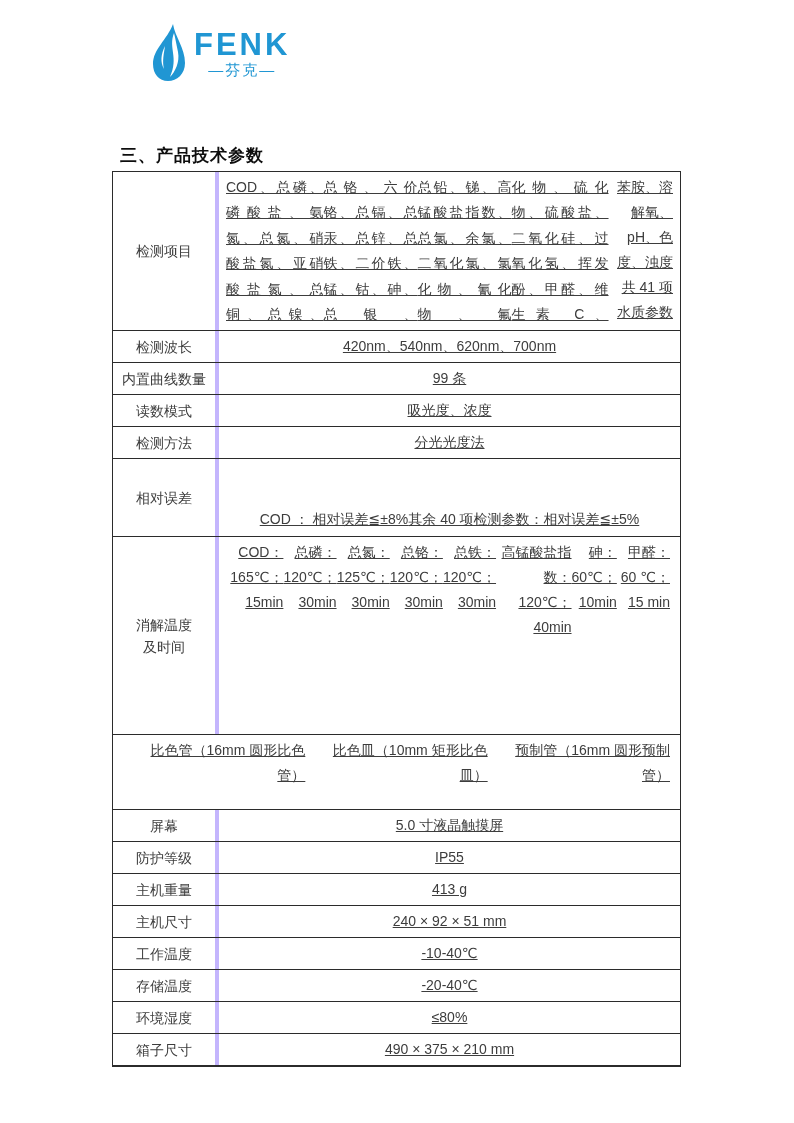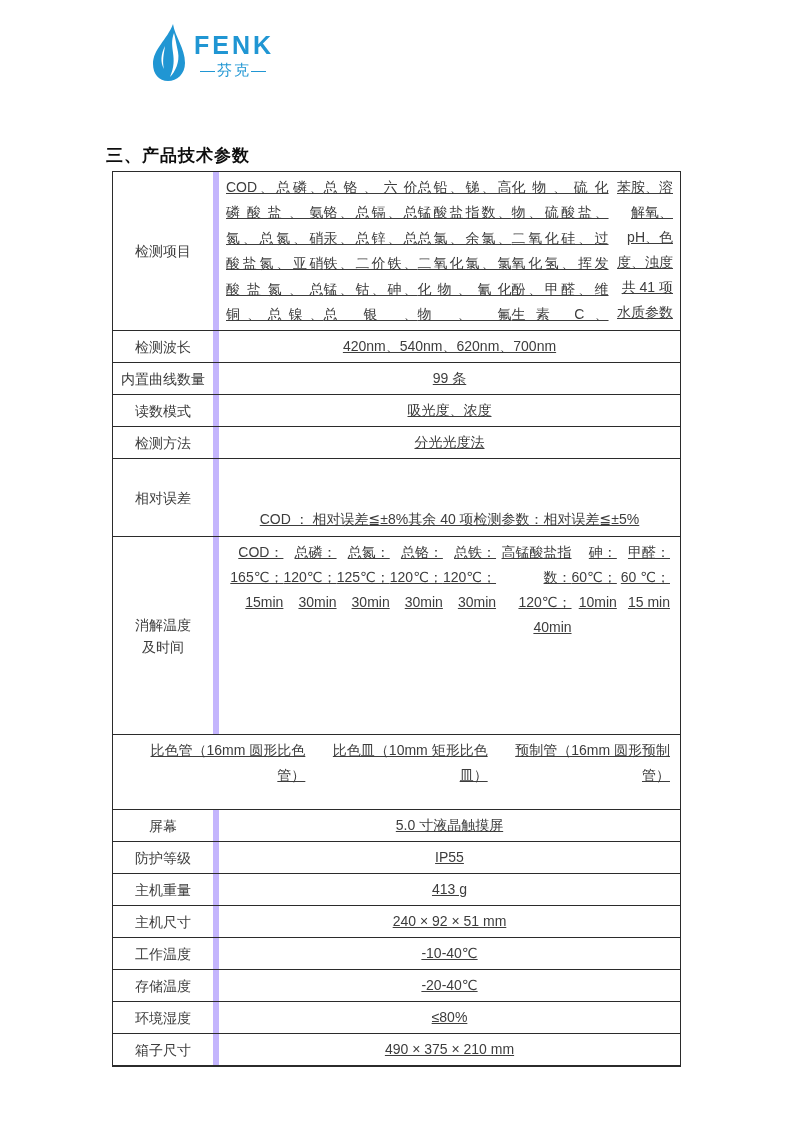--- a/index.html
+++ b/index.html
@@ -12,47 +12,47 @@
     overflow:hidden;
   }
 
   
   .logo {
     position:absolute; left:152px; top:24px;
     display:flex; align-items:center; gap:8px;
   }
   .logo-text { display:flex; flex-direction:column; align-items:center; }
   .brand {
-    color:#2096d3; font-weight:bold; font-size:25px;
+    color:#2096d3; font-weight:bold; font-size:31px;
     letter-spacing:3px; line-height:28px;
   }
   .brand-cn {
     color:#2096d3; font-size:15px; letter-spacing:2px;
     line-height:20px; margin-top:1px;
   }
 
   
   .heading {
-    position:absolute; left:106px; top:144px;
+    position:absolute; left:120px; top:144px;
     font-size:17px; font-weight:bold; color:#0d0d0d;
     letter-spacing:1px;
   }
 
   
   .spec-table {
     position:absolute; left:112px; top:171px; width:569px;
     border:1px solid #2b2b2b;
     border-bottom-width:2px;
     font-size:14px; color:#3d3d3d;
   }
   .row { display:flex; border-bottom:1px solid #2b2b2b; }
   .row:last-child { border-bottom:none; }
   .cell-label {
     width:106px; flex:0 0 106px;
-    border-right:6px solid #c4b5fd;
+    border-right:4px solid #c4b5fd;
     display:flex; flex-direction:column;
     align-items:center; justify-content:center;
     text-align:right; line-height:22px;
     padding:2px 4px;
   }
   .cell-value {
     flex:1;
     display:flex; flex-direction:row; justify-content:center;
     padding:3px 10px;
     text-decoration:underline;

